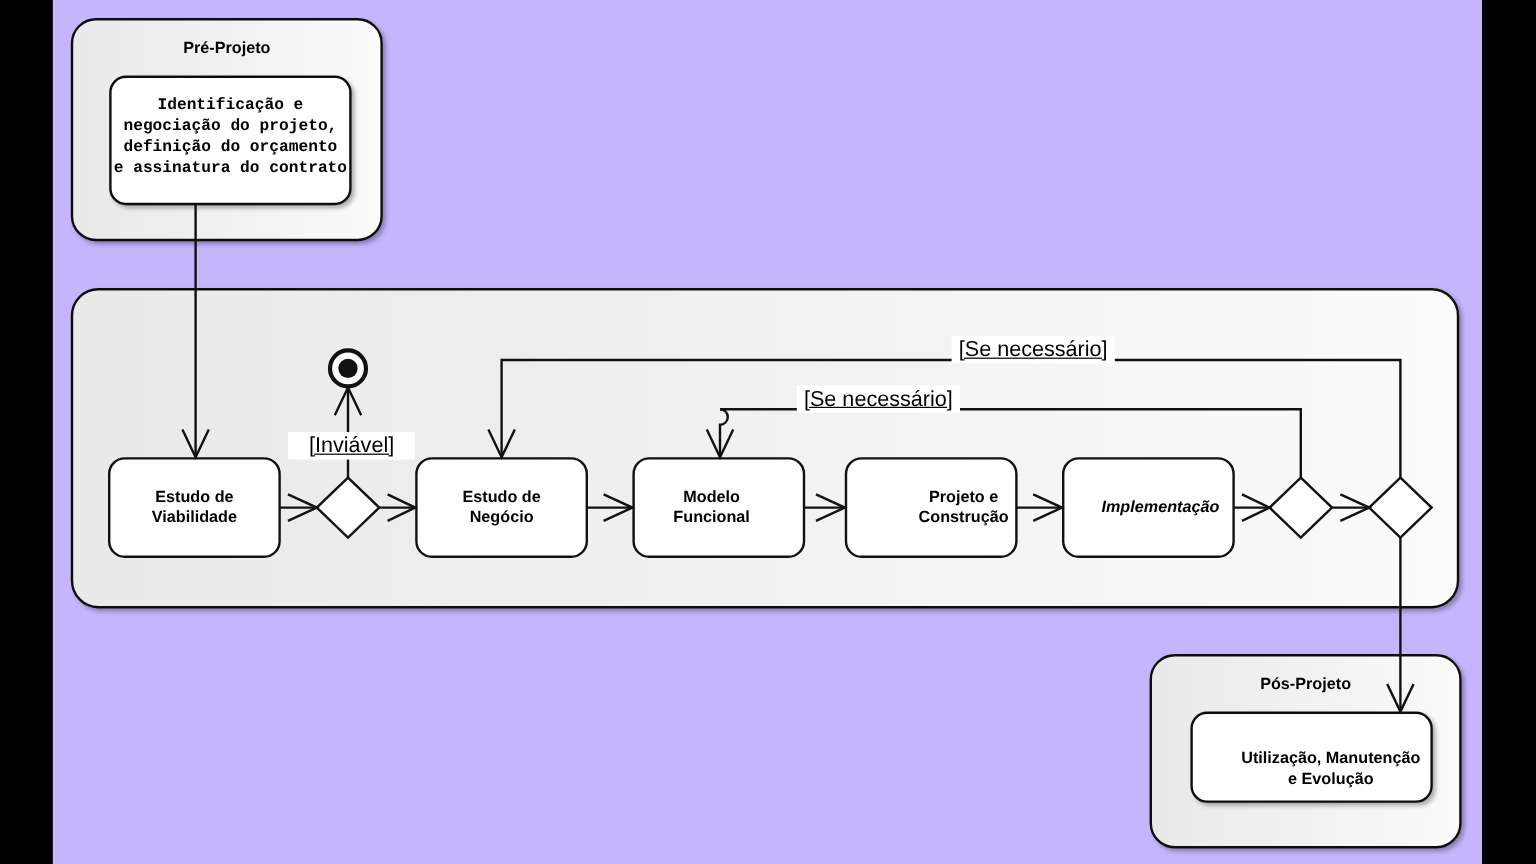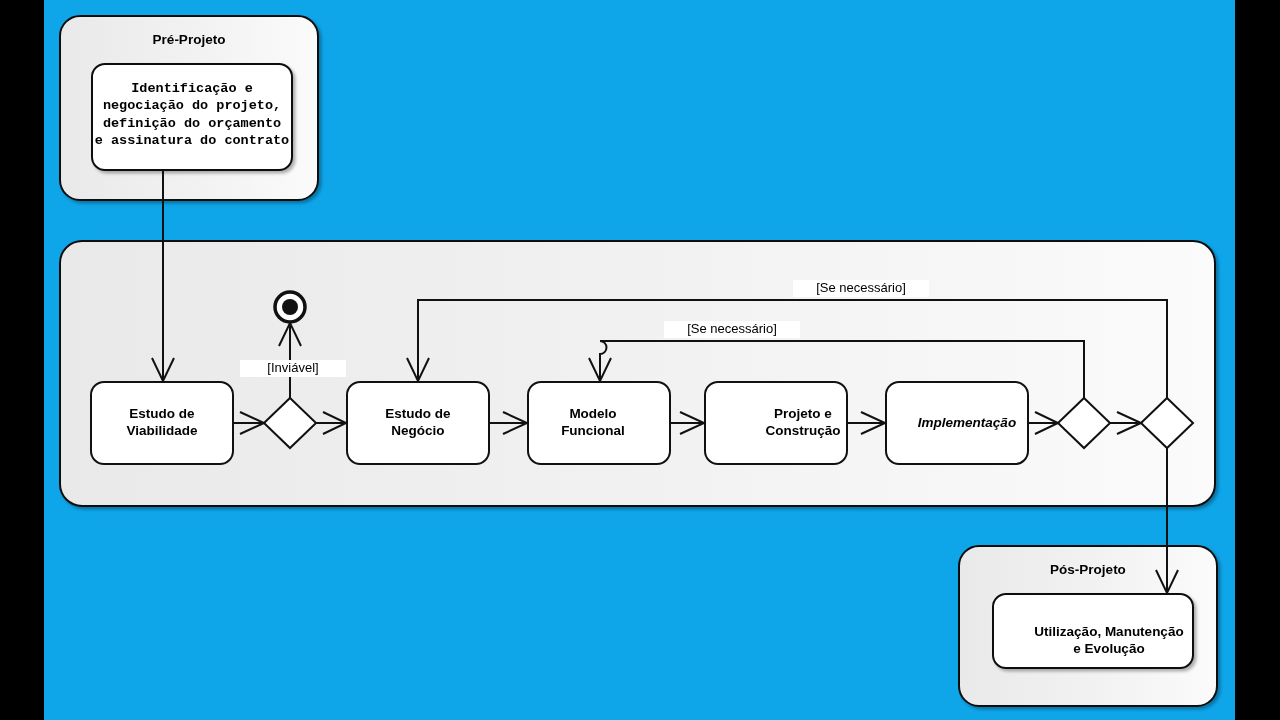--- a/index.html
+++ b/index.html
@@ -1,24 +1,24 @@
 <!DOCTYPE html>
 <html><head>
 <meta charset="utf-8">
 <style>
   html,body{margin:0;padding:0;background:#000;}
   #stage{position:relative;width:1280px;height:720px;background:#000;overflow:hidden;
          font-family:"Liberation Sans", sans-serif;}
-  #canvas{position:absolute;left:44px;top:0;width:1191px;height:720px;background:#0ea5e9;}
+  #canvas{position:absolute;left:44px;top:0;width:1191px;height:720px;background:#c4b5fd;}
   #canvas svg{position:absolute;left:0;top:0;}
   .lbl{position:absolute;font-family:"Liberation Sans", sans-serif;color:#000;
        white-space:pre;text-align:center;line-height:1.28;}
   .grouptitle{font-weight:bold;font-size:13.5px;}
   .actlabel{font-weight:bold;font-size:13.5px;}
-  .guard{font-size:13px;background:#ffffff;padding:0 3px;}
+  .guard{font-size:18px;background:#ffffff;padding:0 3px;text-decoration:underline;}
 </style>
 </head>
 <body>
 
 <div id="stage">
   <div id="canvas">
 
     <svg width="1191" height="720" viewBox="0 0 1191 720">
       <defs>
         <linearGradient id="gfill" x1="0" y1="0" x2="1" y2="0">

